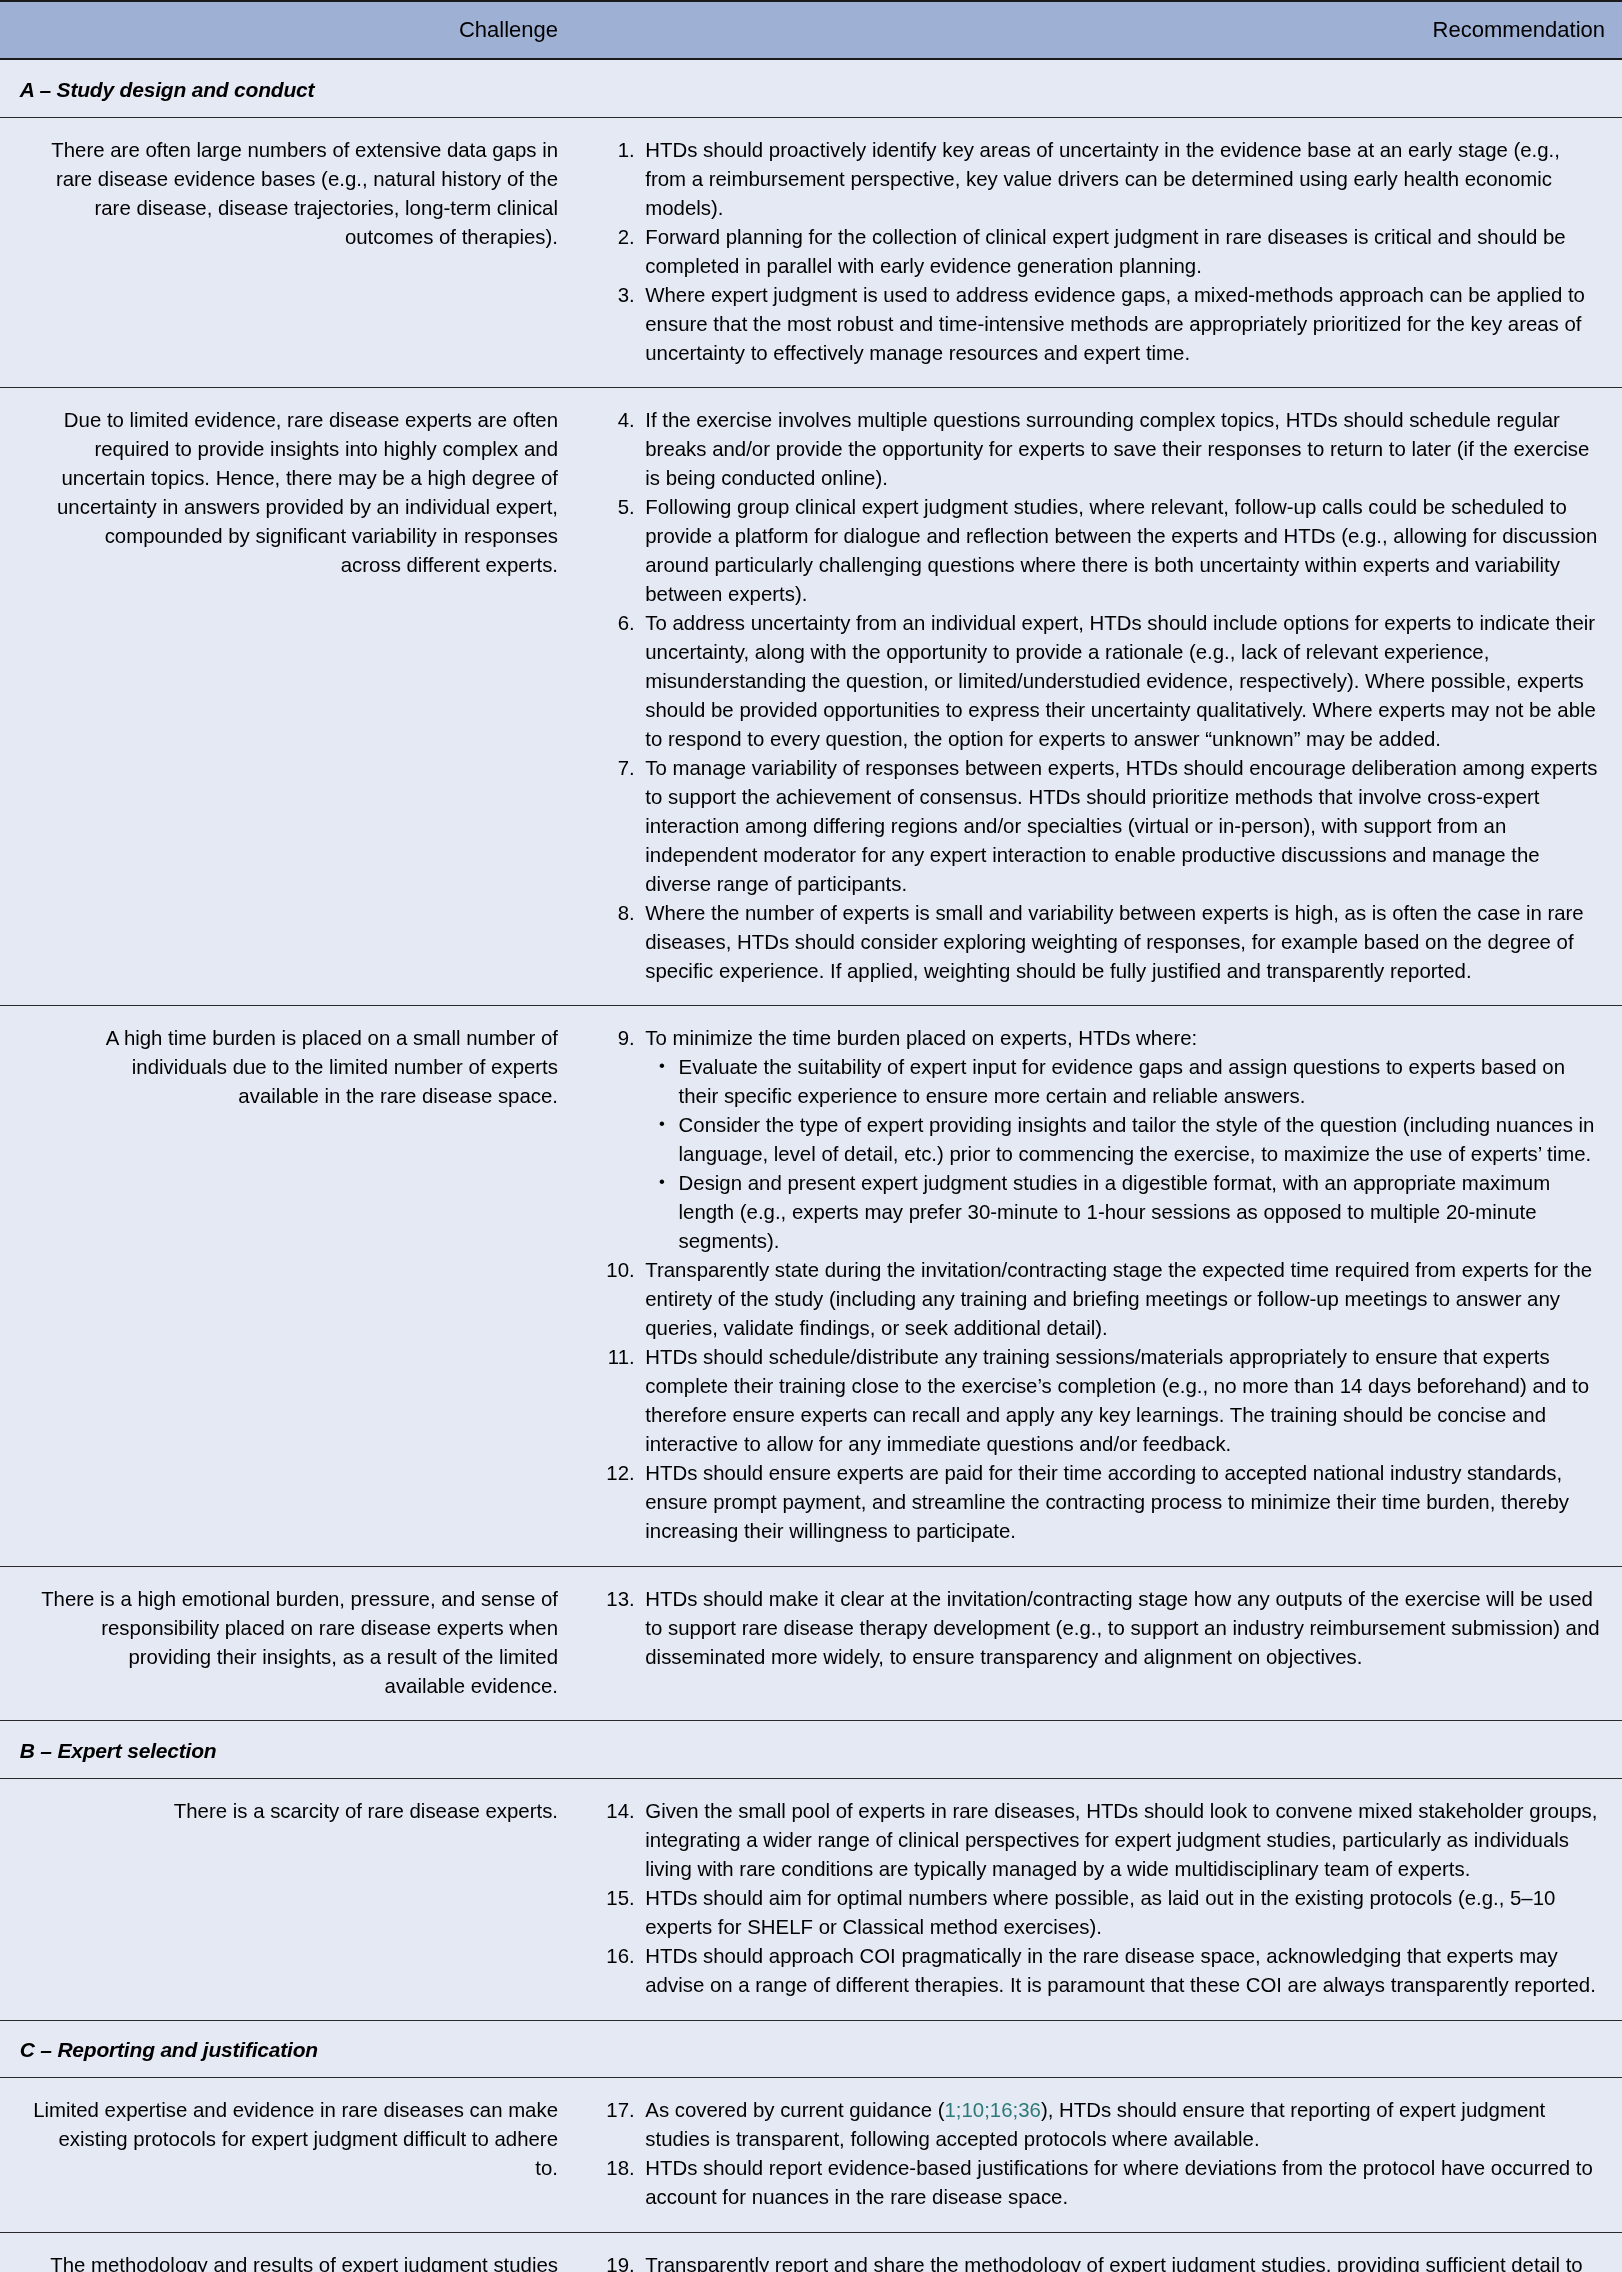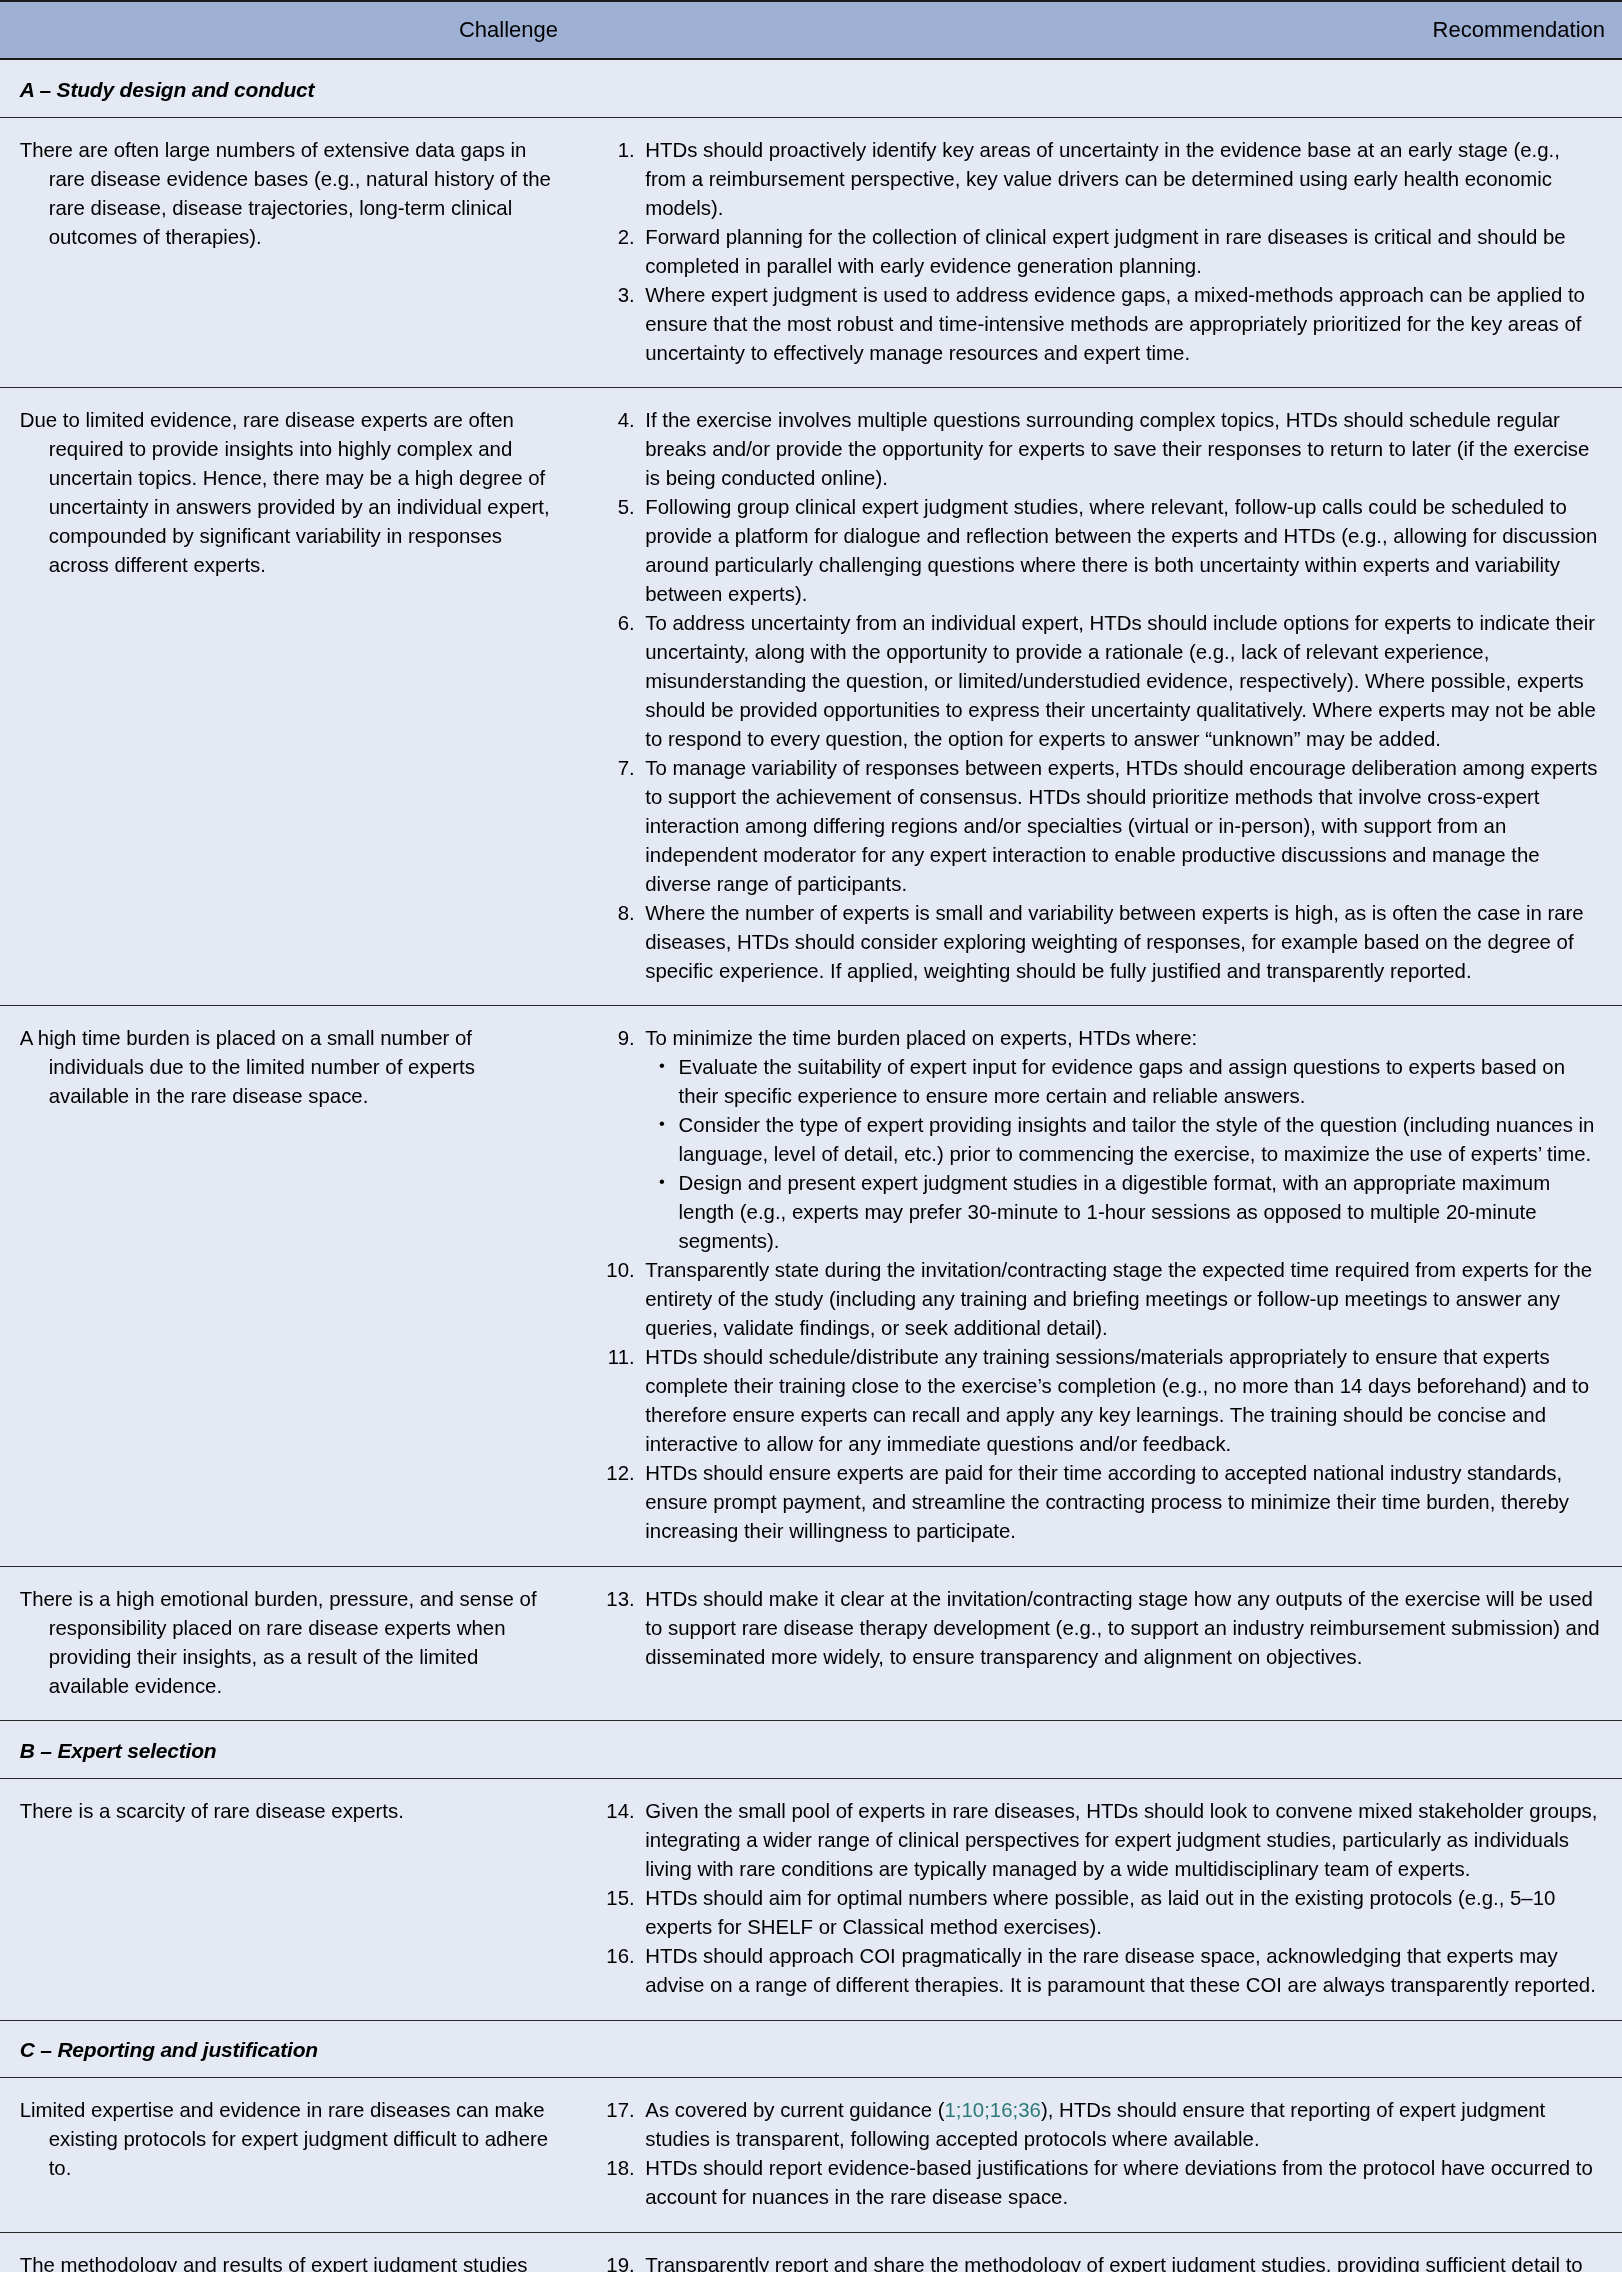--- a/index.html
+++ b/index.html
@@ -70,20 +70,21 @@
     vertical-align: top;
     border-bottom: 1.9px solid #2b2b2b;
     padding: 18px 18px 19.7px 19.7px;
   }
   tr.data-row.last-row > td {
     border-bottom: 2.3px solid #1b1b1b;
   }
 
   td.challenge-cell {
     padding-right: 30px;
+    text-align: right;
   }
   .challenge-text {
     font-size: 20.4px;
     line-height: 1.42;
     padding-left: 29px;
     text-indent: -29px;
   }
 
   td.rec-cell {
     padding-left: 10.6px;

